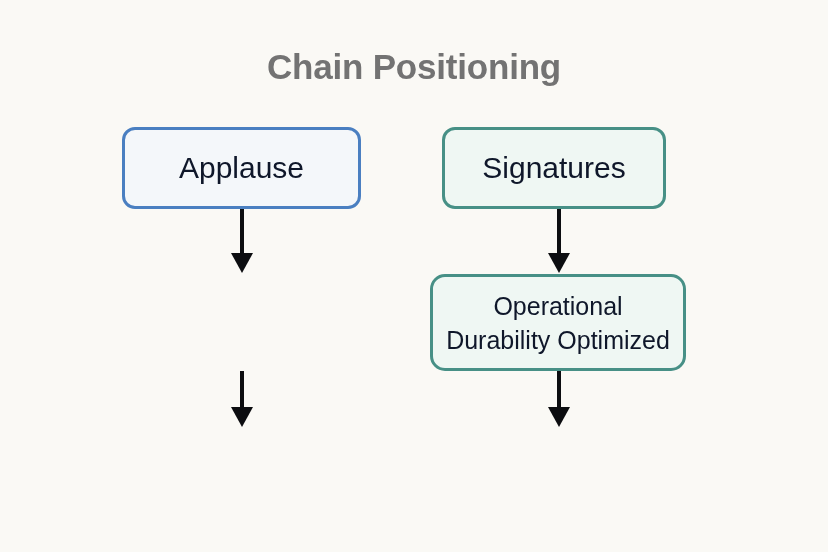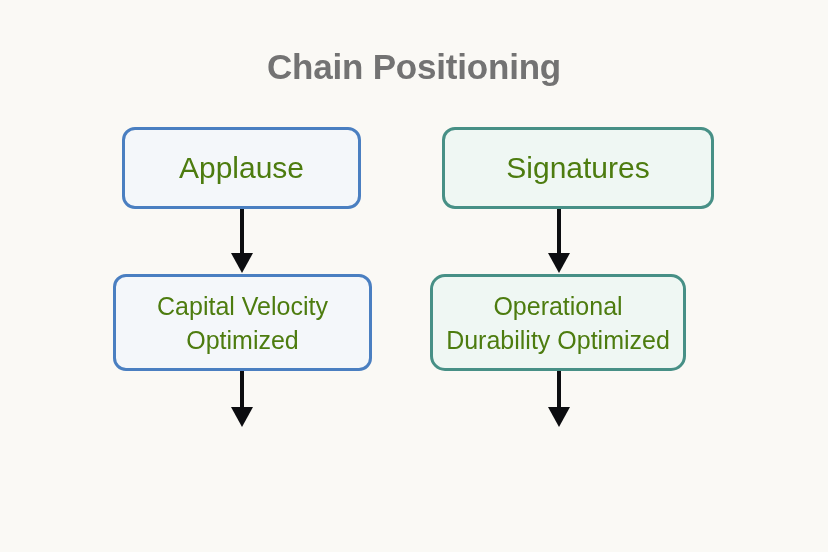--- a/index.html
+++ b/index.html
@@ -32,21 +32,21 @@
   }
   .node {
     position: absolute;
     box-sizing: border-box;
     display: flex;
     align-items: center;
     justify-content: center;
     text-align: center;
     border-radius: 13px;
     border-style: solid;
-    color: #4d7c0f;
+    color: #0f172a;
   }
   .node-label {
     display: block;
     width: 100%;
     white-space: pre-line;
   }
   
   #node-applause {
     left: 122px;
     top: 127px;
@@ -54,21 +54,21 @@
     height: 82px;
     border-width: 3px;
     border-color: #4a7fc1;
     background: #f4f7fa;
     font-size: 30px;
     line-height: 36px;
   }
   #node-signatures {
     left: 442px;
     top: 127px;
-    width: 272px;
+    width: 224px;
     height: 82px;
     border-width: 3px;
     border-color: #479086;
     background: #eff7f3;
     font-size: 30px;
     line-height: 36px;
     align-items: center;
   }
   
   #node-capital-velocity {
@@ -147,24 +147,20 @@
   </svg>
 
   <div class="node" id="node-applause">
     <span class="node-label">Applause</span>
   </div>
 
   <div class="node" id="node-signatures">
     <span class="node-label">Signatures</span>
   </div>
 
-  <div class="node" id="node-capital-velocity">
-    <span class="node-label">Capital Velocity
-Optimized</span>
-  </div>
 
   <div class="node" id="node-operational-durability">
     <span class="node-label">Operational
 Durability Optimized</span>
   </div>
 
 
 </div>
 
 </body></html>

